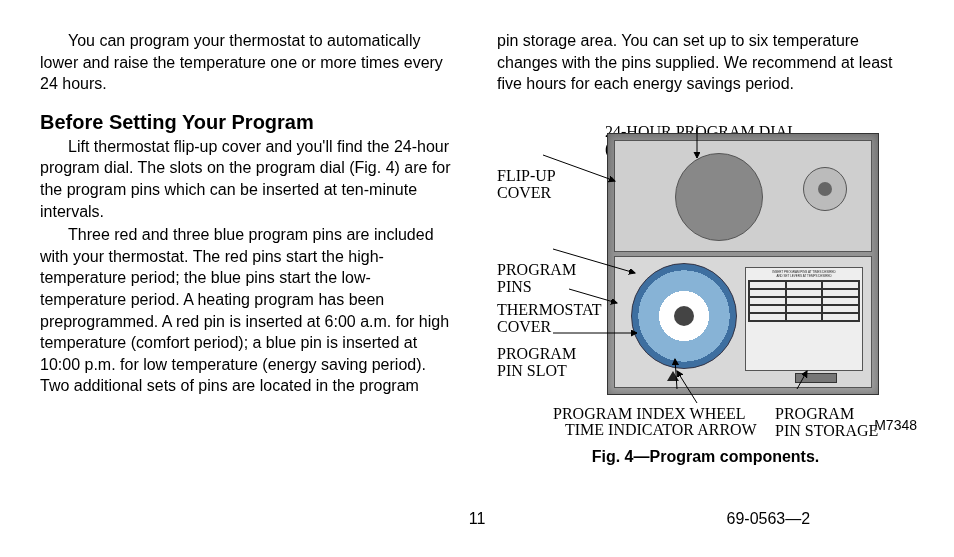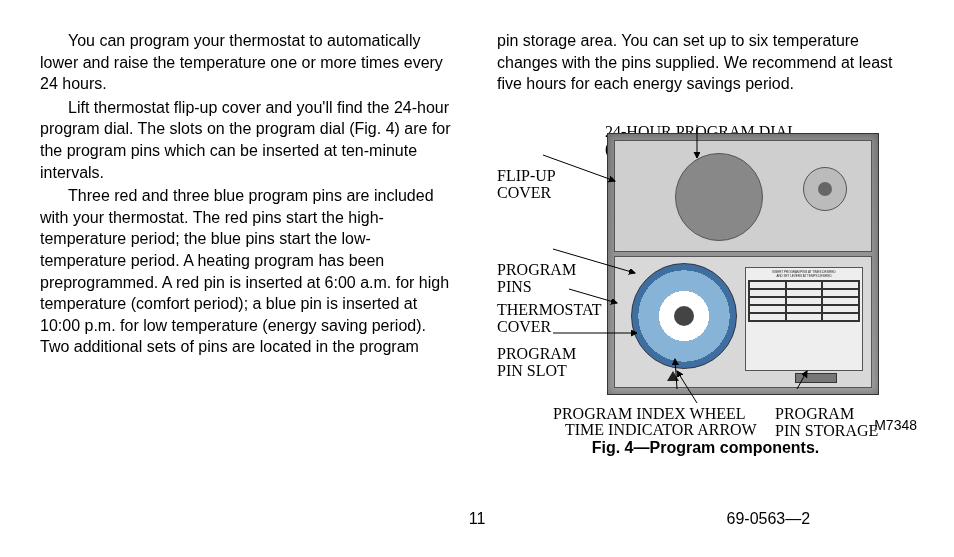--- a/index.html
+++ b/index.html
@@ -159,34 +159,35 @@
   }
   .arrow {
     position: absolute;
     stroke: #000;
     fill: none;
   }
   .caption {
     text-align: center;
     font-weight: bold;
     font-size: 16px;
-    margin-top: 6px;
+    margin-top: 15px;
   }
   .mcode{
     position:absolute;
     right:0; bottom:0;
     font-size:14px;
   }
 </style>
 </head>
 <body>
 
 <div class="page">
   <div class="col col-left">
     <p>You can program your thermostat to automatically lower and raise the temperature one or more times every 24 hours.</p>
+    <h2>Before Setting Your Program</h2>
     <p>Lift thermostat flip-up cover and you'll find the 24-hour program dial. The slots on the program dial (Fig. 4) are for the program pins which can be inserted at ten-minute intervals.</p>
     <p>Three red and three blue program pins are included with your thermostat. The red pins start the high-temperature period; the blue pins start the low-temperature period. A heating program has been preprogrammed. A red pin is inserted at 6:00 a.m. for high temperature (comfort period); a blue pin is inserted at 10:00 p.m. for low temperature (energy saving period). Two additional sets of pins are located in the program</p>
   </div>
 
   <div class="col col-right">
     <p style="text-indent:0">pin storage area. You can set up to six temperature changes with the pins supplied. We recommend at least five hours for each energy savings period.</p>
 
     <div class="figure-wrap">
 
       <div class="label" style="left:108px; top:0;">24-HOUR PROGRAM DIAL

